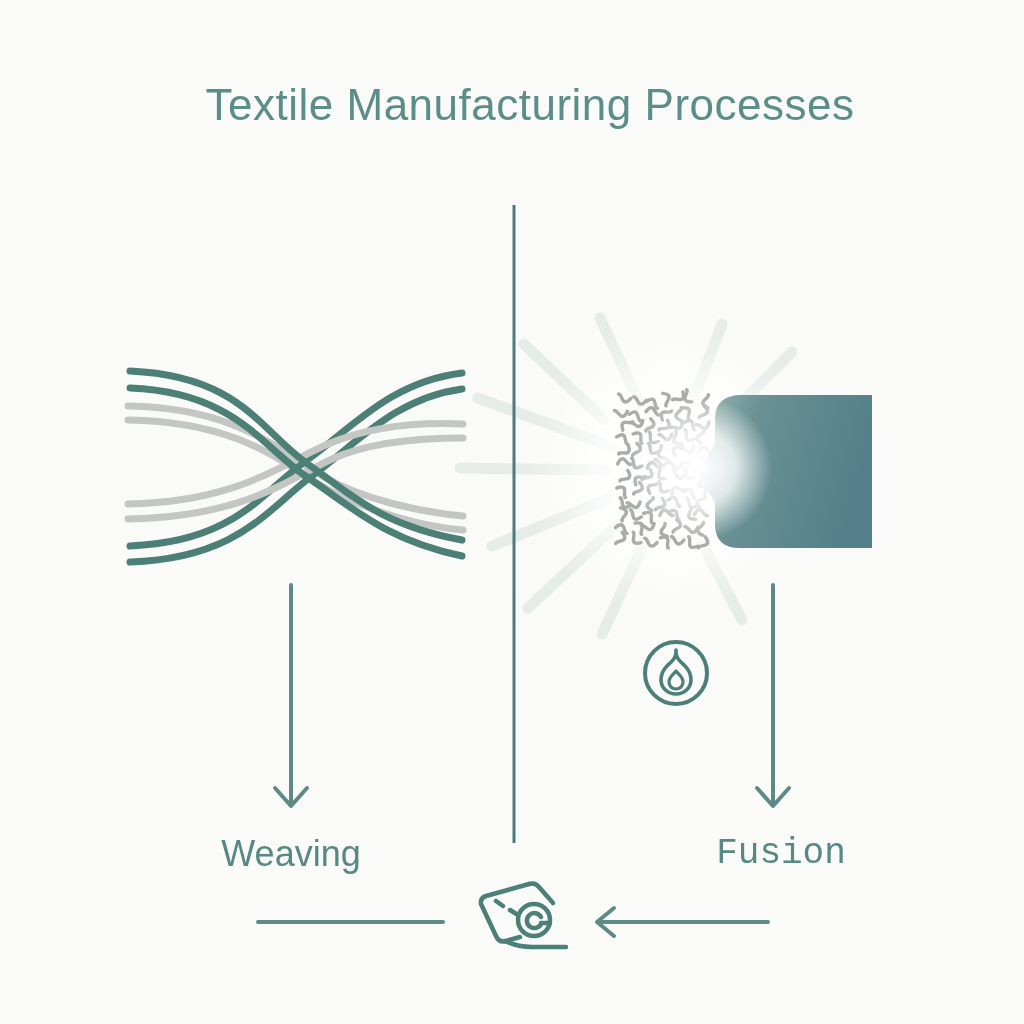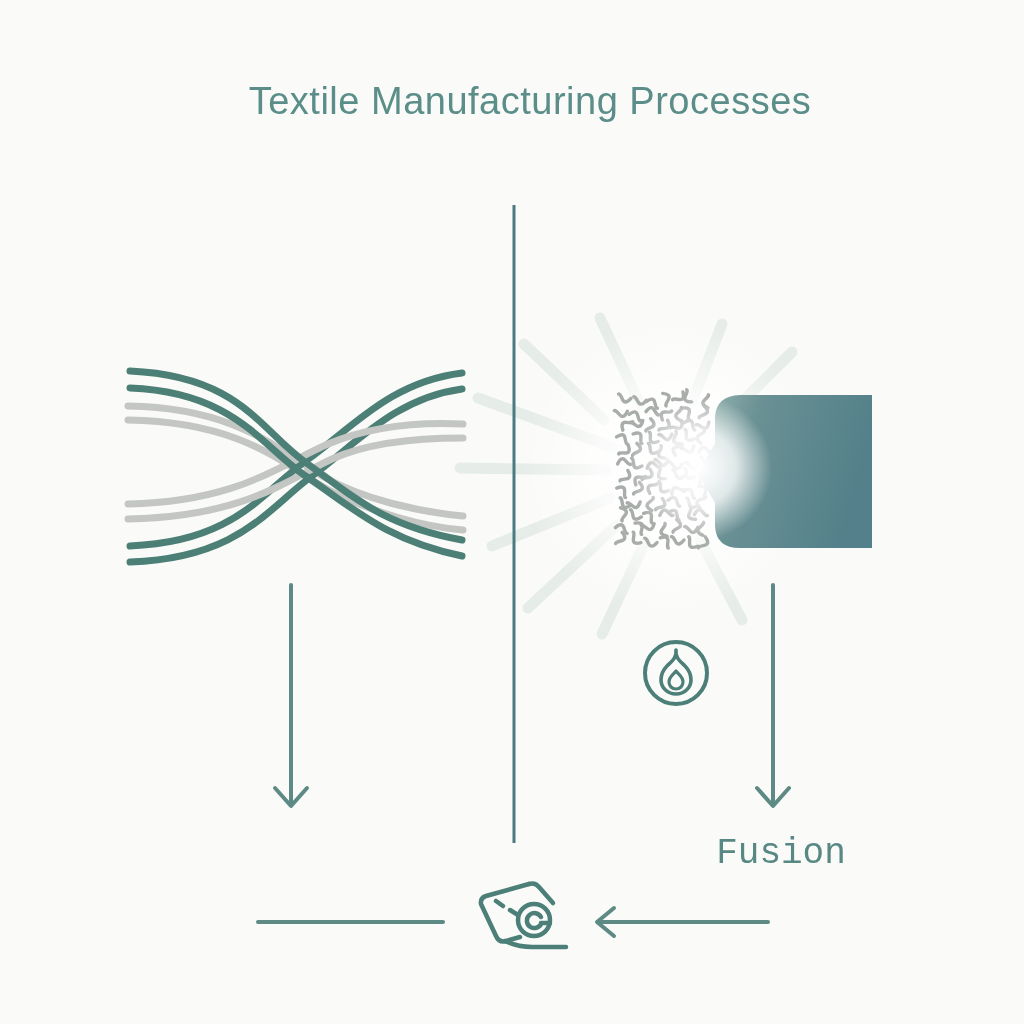--- a/index.html
+++ b/index.html
@@ -10,21 +10,21 @@
   }
   html,body{margin:0;padding:0;}
   body{font-family:"Liberation Sans","DejaVu Sans",sans-serif;}
   .stage{
     position:relative; width:1024px; height:1024px;
     background:var(--background); overflow:hidden;
   }
   .stage svg{position:absolute; left:0; top:0;}
   .page-title{
     position:absolute; top:80px; left:530px; transform:translateX(-50%);
-    font-size:38px; font-weight:400; letter-spacing:.5px; white-space:nowrap;
+    font-size:44px; font-weight:400; letter-spacing:.5px; white-space:nowrap;
     color:var(--title-text);
   }
   .process-label{
     position:absolute; top:833px; transform:translateX(-50%);
     font-size:36px; font-weight:400; color:var(--label-text); white-space:nowrap;
   }
   .label-weaving{left:291px;}
   .label-fusion{left:781px;font-family:Liberation Mono, monospace;}
 
   
@@ -215,14 +215,15 @@
       <path class="icon-line" stroke-width="4" d="M496,901 L503,906 M510,910 L518,915"></path>
     </g>
 
     <g class="flow-line">
       <line x1="600" y1="922" x2="768" y2="922"></line>
       <polyline points="614,908 597,922 614,936" fill="none"></polyline>
     </g>
   </svg>
 
   <div class="page-title">Textile Manufacturing Processes</div>
+  <div class="process-label label-weaving">Weaving</div>
   <div class="process-label label-fusion">Fusion</div>
 </div>
 
 </body></html>

